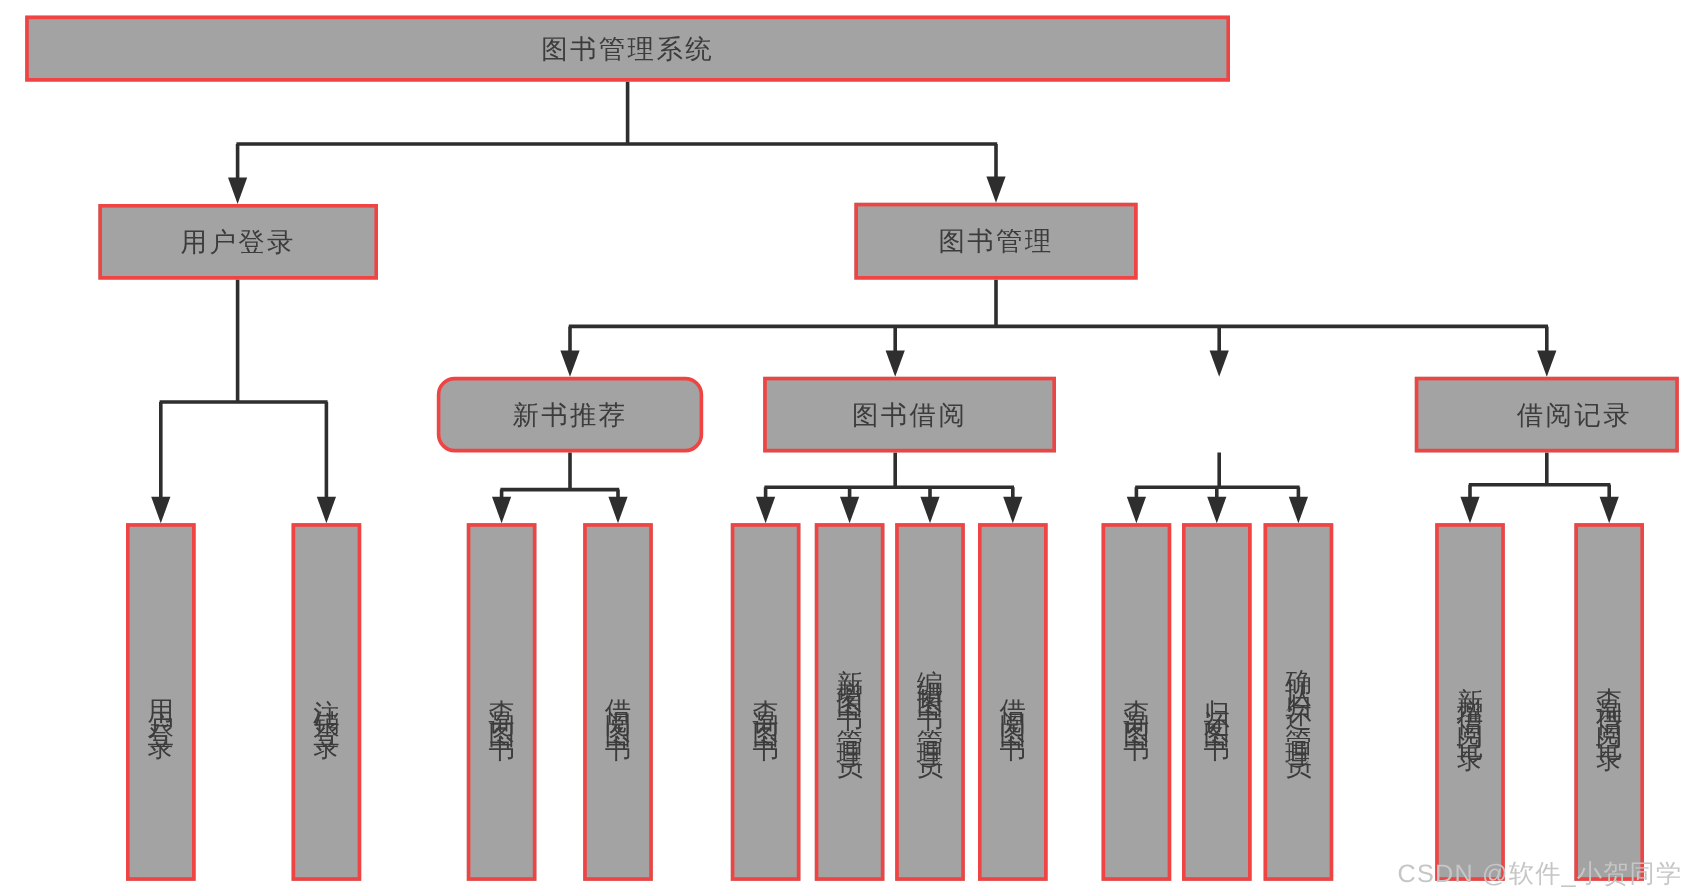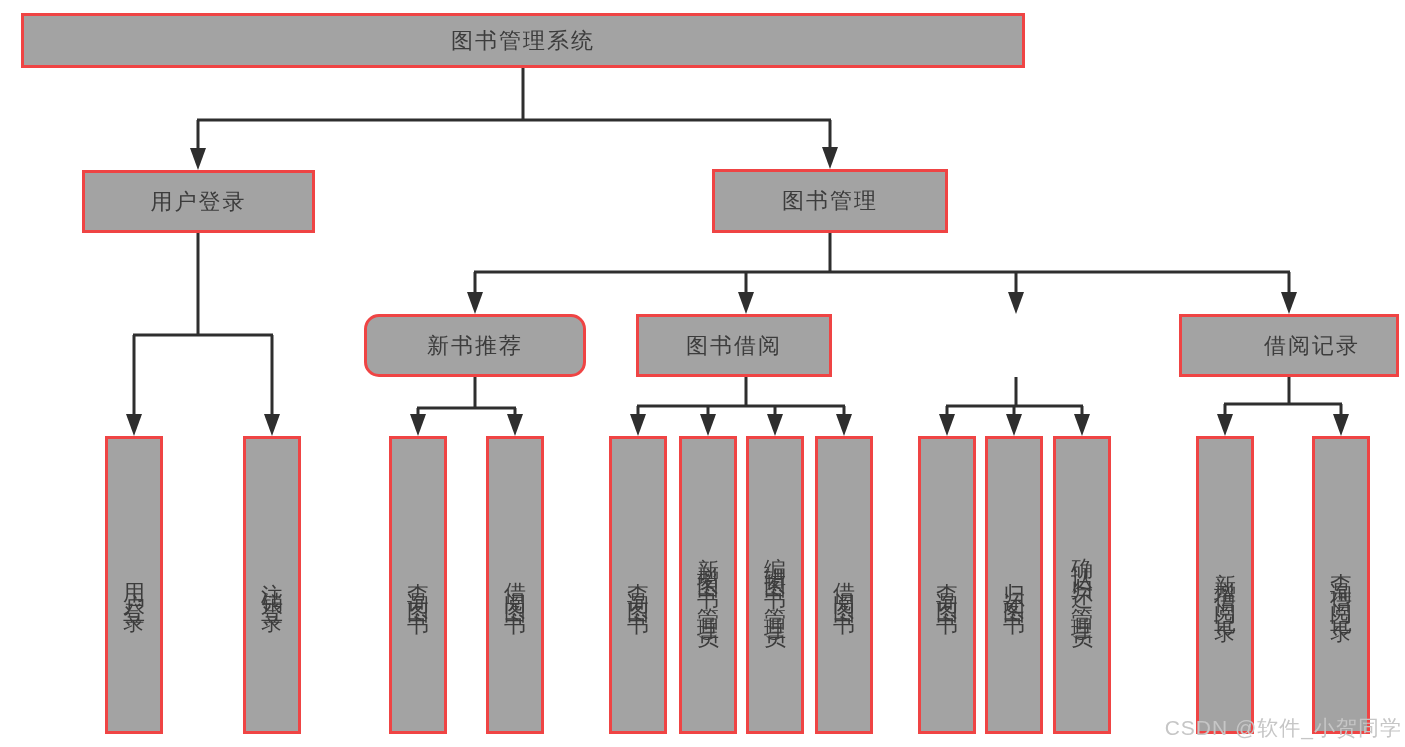--- a/index.html
+++ b/index.html
@@ -49,21 +49,21 @@
     font-size: 21px;
     color: #c6c6c6;
     letter-spacing: 1px;
     white-space: nowrap;
   }
   
   #n-root   { left: 21px;   top: 13px;  width: 1004px; height: 55px; }
   #n-login  { left: 82px;   top: 170px; width: 233px;  height: 63px; }
   #n-mgmt   { left: 712px;  top: 169px; width: 236px;  height: 64px; }
   #n-rec    { left: 364px;  top: 314px; width: 222px;  height: 63px; border-radius: 15px; }
-  #n-borrow { left: 636px;  top: 314px; width: 196px;  height: 63px; align-items: center; }
+  #n-borrow { left: 636px;  top: 314px; width: 244px;  height: 63px; align-items: center; }
   #n-cur    { left: 906px;  top: 314px; width: 220px;  height: 63px; }
   #n-hist   { left: 1179px; top: 314px; width: 220px;  height: 63px; padding-left: 46px; }
   .vnode    { top: 436px; width: 58px; height: 298px; }
   #l-a1 { left: 105px; }  #l-a2 { left: 243px; }
   #l-b1 { left: 389px; }  #l-b2 { left: 486px; }
   #l-c1 { left: 609px; }  #l-c2 { left: 679px; }  #l-c3 { left: 746px; }  #l-c4 { left: 815px; }
   #l-d1 { left: 918px; }  #l-d2 { left: 985px; }  #l-d3 { left: 1053px; }
   #l-e1 { left: 1196px; } #l-e2 { left: 1312px; }
 </style>
 </head>

